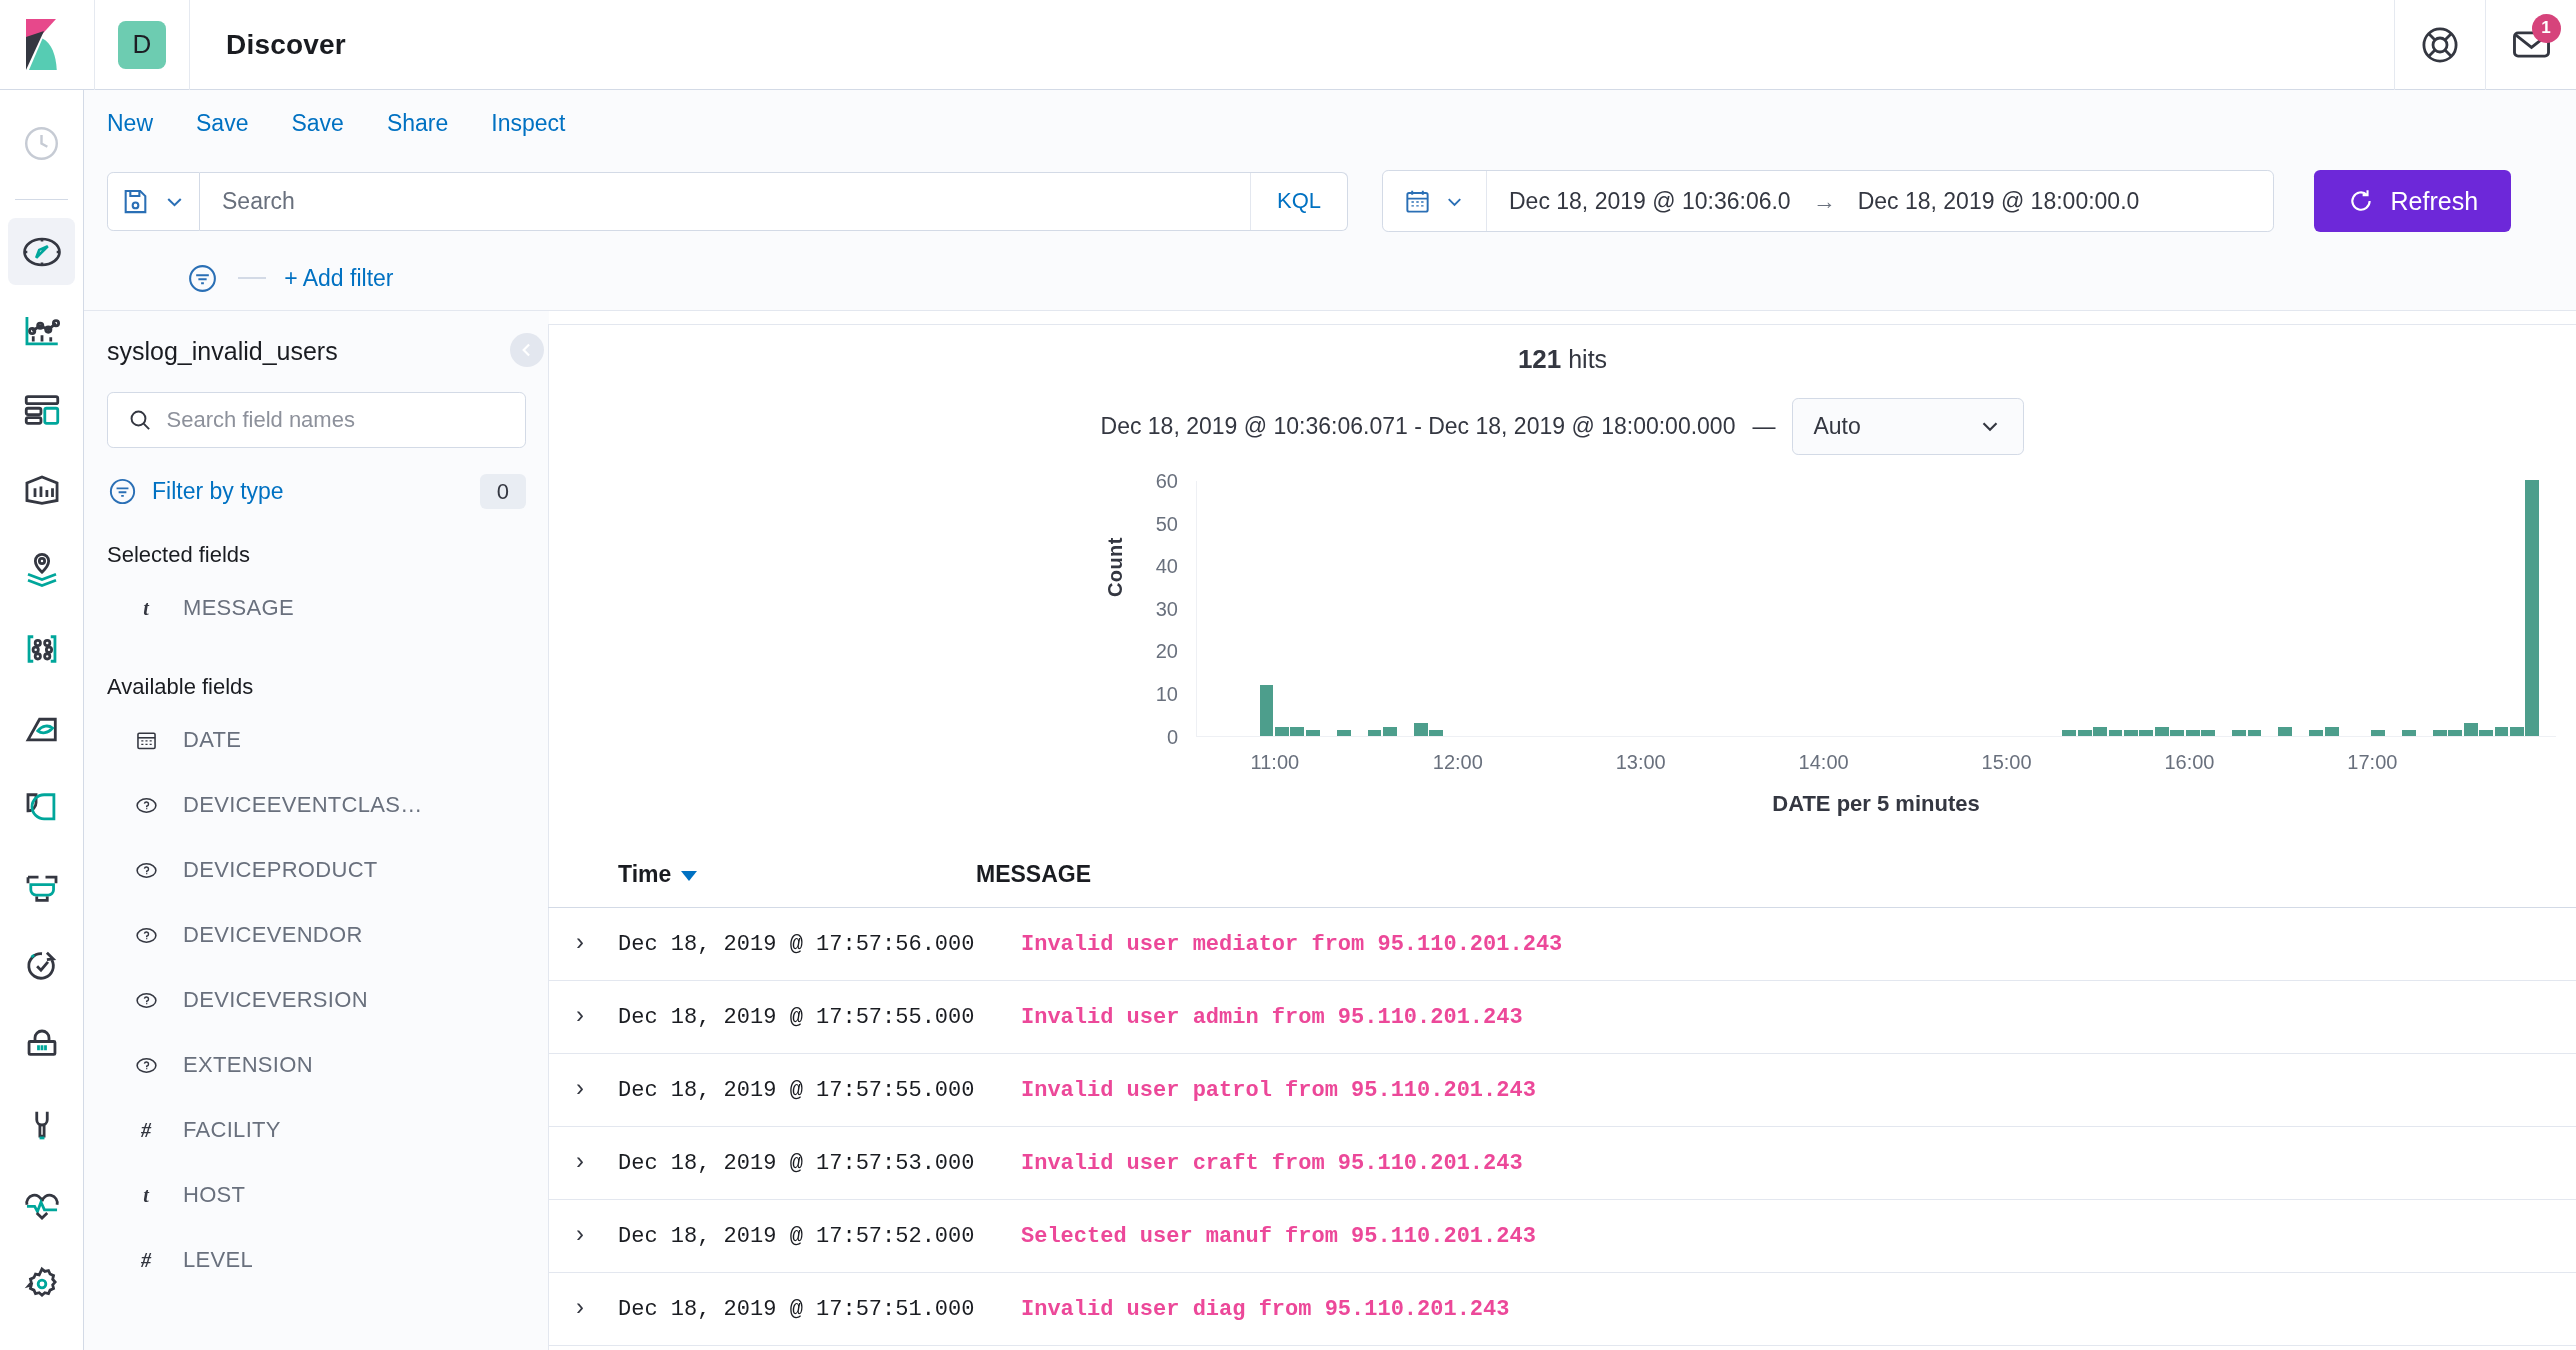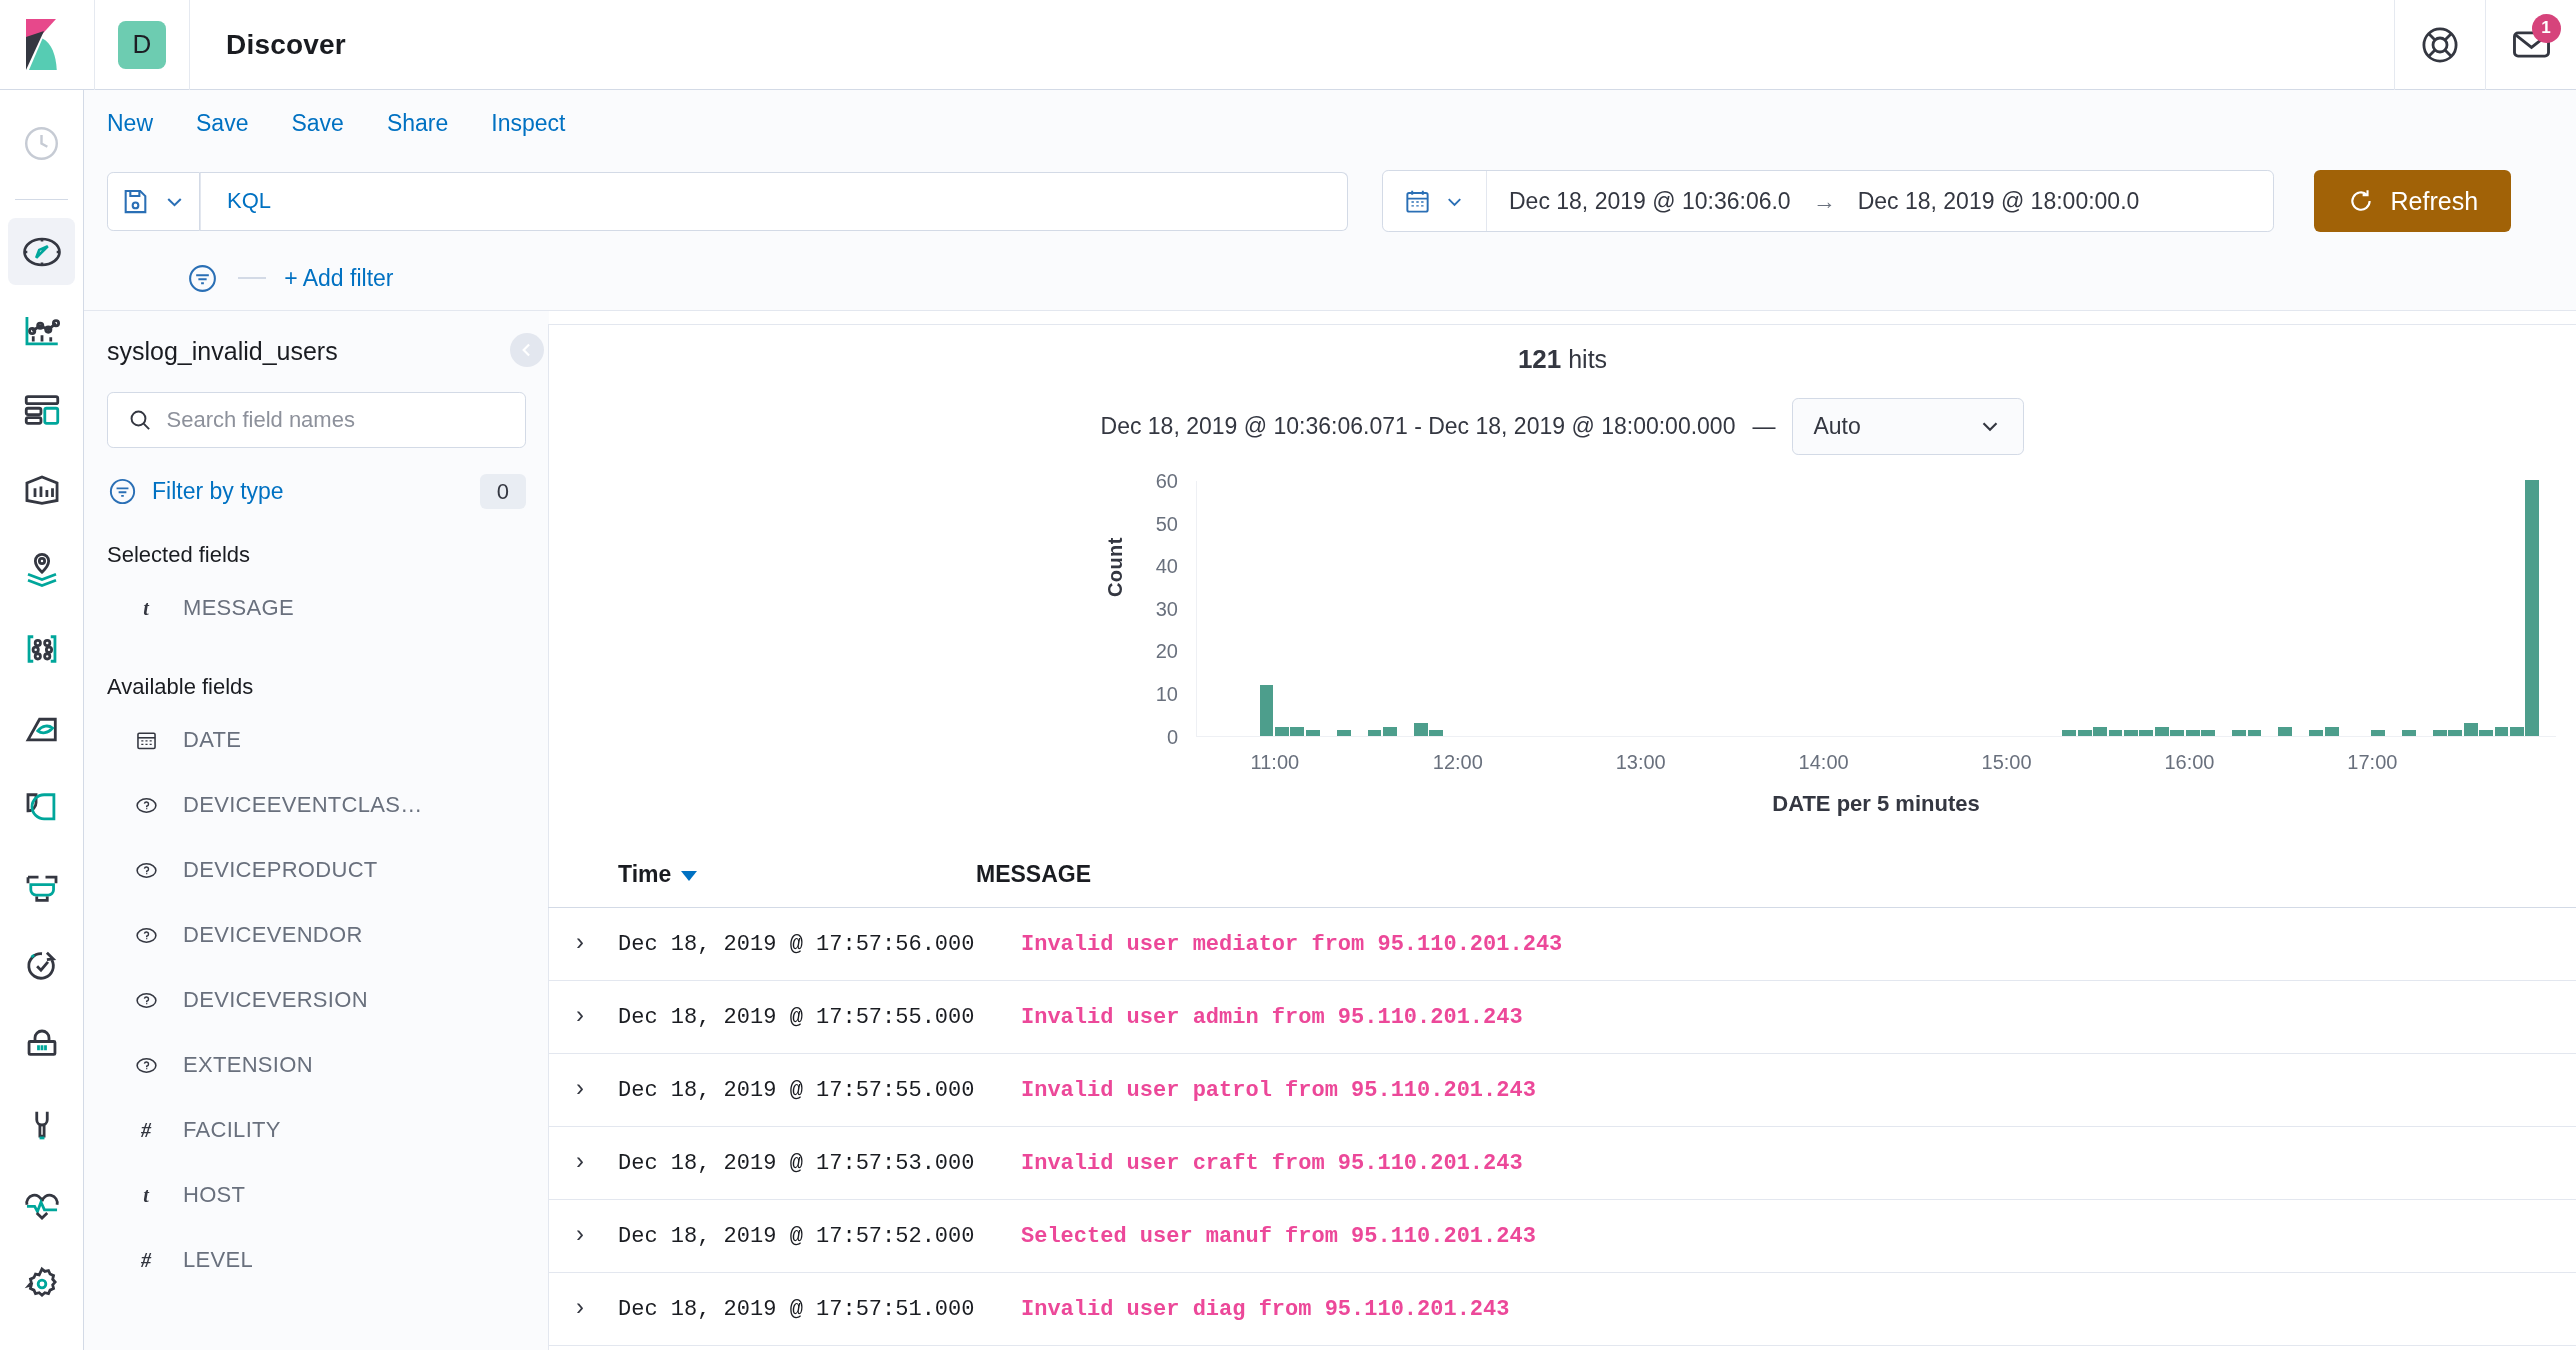--- a/index.html
+++ b/index.html
@@ -98,21 +98,21 @@
     border: 0.8px solid #d3dae6; border-radius: 6.2px;
     display: flex; align-items: center; margin-left: 17px;
   }
   .dp-calendar {
     display: flex; align-items: center; gap: 11px; padding: 0 20px;
     border-right: 0.8px solid #e3e7ef; height: 100%; cursor: pointer;
   }
   .dp-date { font-size: 23px; color: #343741; padding: 0 22px; cursor: pointer; }
   .dp-arrow { color: #69707d; font-size: 23px; }
   .refresh-btn {
-    margin-left: 23px; height: 62px; background: #a16207; color: #fff;
+    margin-left: 23px; height: 62px; background: #6d28d9; color: #fff;
     border: none; border-radius: 6.2px; padding: 0 33px; font-size: 25px;
     display: flex; align-items: center; gap: 15.5px; cursor: pointer;
     font-family: "Liberation Sans", sans-serif; font-weight: 400;
   }
 
   .filterbar {
     position: absolute; top: 246px; left: 84px; width: 2492px; height: 65px;
     background: #fafbfd; border-bottom: 0.8px solid #e3e7ef;
     display: flex; align-items: center; padding-left: 102px; gap: 18.6px;
   }
@@ -475,20 +475,21 @@
         </svg>
       </span>
       <span>
         <svg width="25" height="25" viewBox="0 0 24 24" fill="none" stroke="#2a6fb5" stroke-width="2">
           <path d="M6 9.5 L12 15.5 L18 9.5"></path>
         </svg>
       </span>
     </div>
 
     <div class="search-wrap">
+      <input class="search-input" type="text" placeholder="Search" style="">
       <span class="kql-btn">KQL</span>
     </div>
 
     <div class="datepicker">
       <span class="dp-calendar">
         <span>
           <svg width="29" height="29" viewBox="0 0 24 24" fill="none" stroke="#2a6fb5" stroke-width="1.6">
             <rect x="3.6" y="5" width="16.8" height="15.4" rx="1.4"></rect>
             <path d="M3.6 9.6 H20.4 M7.6 3 V6.4 M16.4 3 V6.4"></path>
             <path d="M7 12.4 h2 M11 12.4 h2 M15 12.4 h2 M7 15.6 h2 M11 15.6 h2 M15 15.6 h2" stroke-width="1.2"></path>

